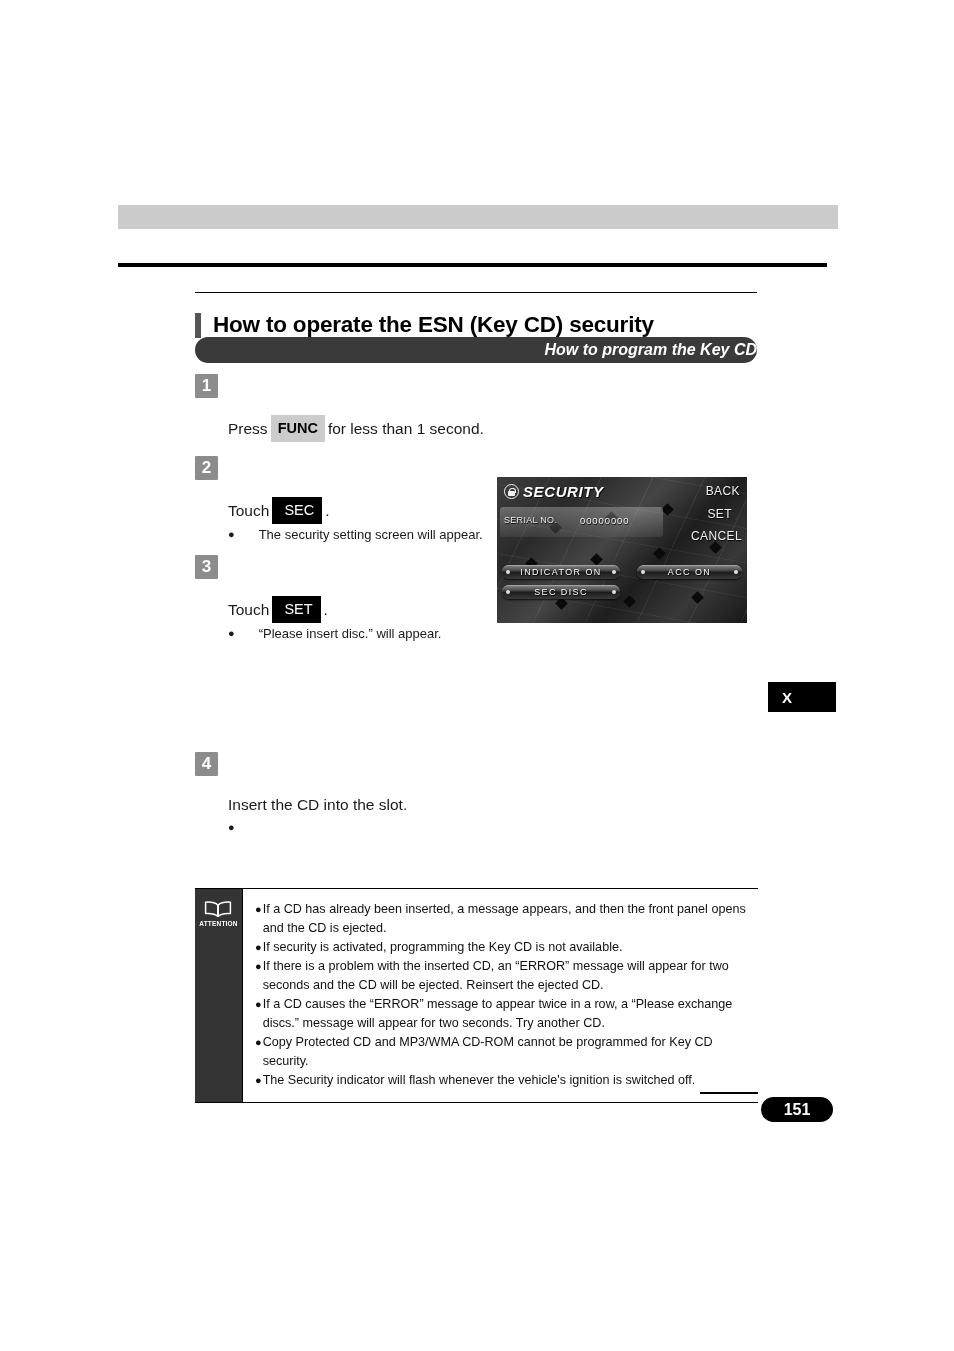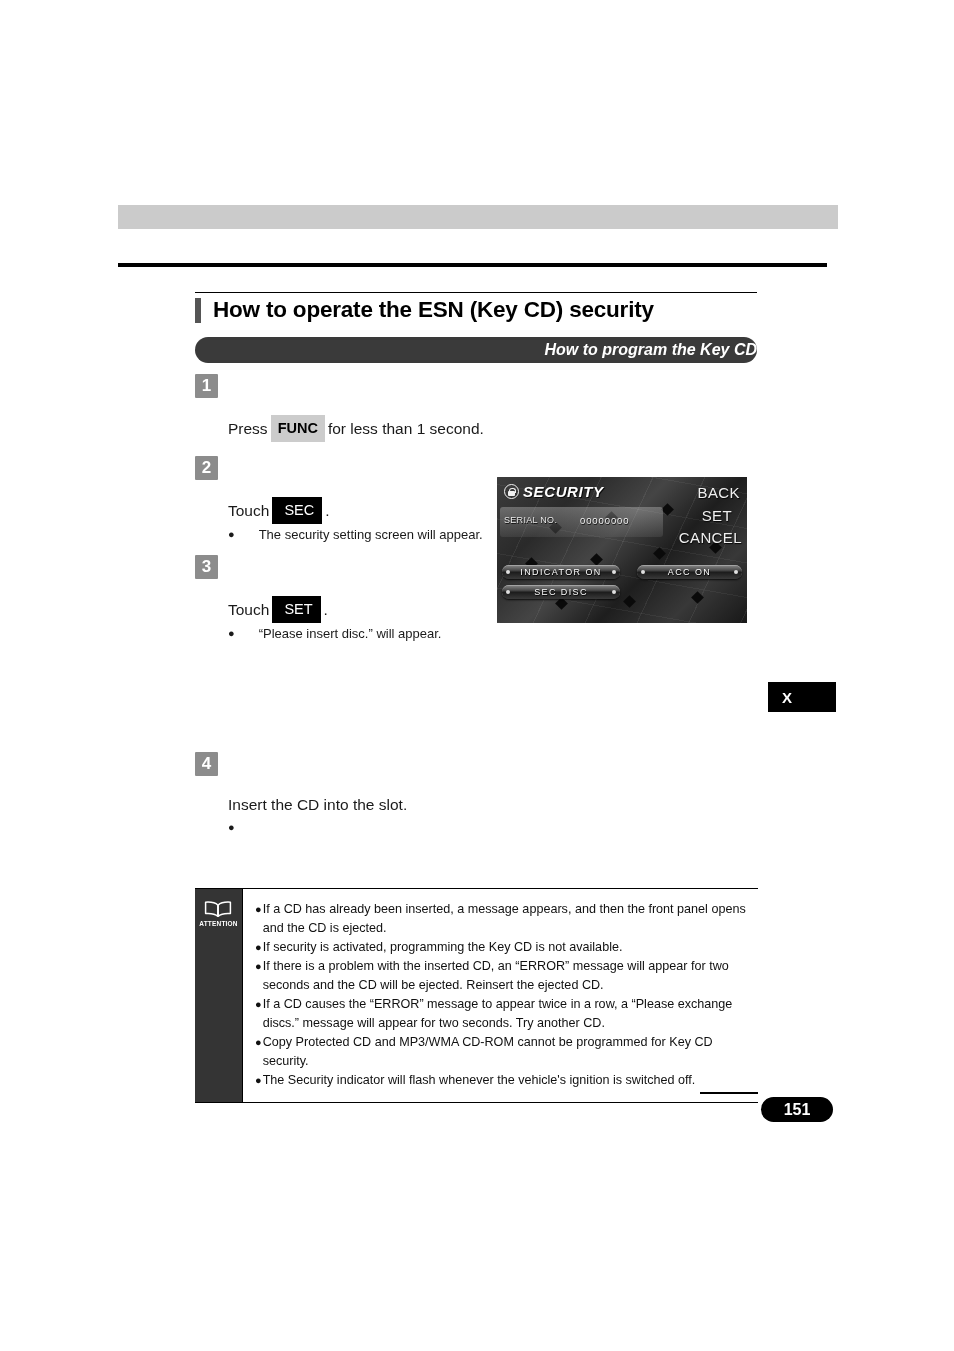--- a/index.html
+++ b/index.html
@@ -42,21 +42,21 @@
 
   .title-hairline {
     width: 562px;
     height: 1px;
     background: #000000;
   }
 
   .title-row {
     display: flex;
     align-items: flex-end;
-    margin-top: 4px;
+    margin-top: 19px;
   }
 
   .title-bar {
     width: 6px;
     height: 25px;
     background: #555555;
     margin-right: 12px;
     flex: none;
   }
 
@@ -276,21 +276,21 @@
     top: 38px;
     color: #f4f4f4;
     font-size: 9.5px;
     letter-spacing: 0.9px;
     text-shadow: 0.5px 0.5px 0 rgba(0,0,0,0.9);
   }
 
   .corner-btn {
     position: absolute;
     color: #f0f0f0;
-    font-size: 15px;
+    font-size: 12px;
     letter-spacing: 0.4px;
     text-shadow: 0.6px 0.6px 1px rgba(0,0,0,0.95);
   }
   .corner-back   { right: 7px; top: 7px; }
   .corner-set    { right: 15px; top: 30px; }
   .corner-cancel { right: 5px; top: 52px; }
 
   .pill-btn {
     position: absolute;
     height: 14px;

